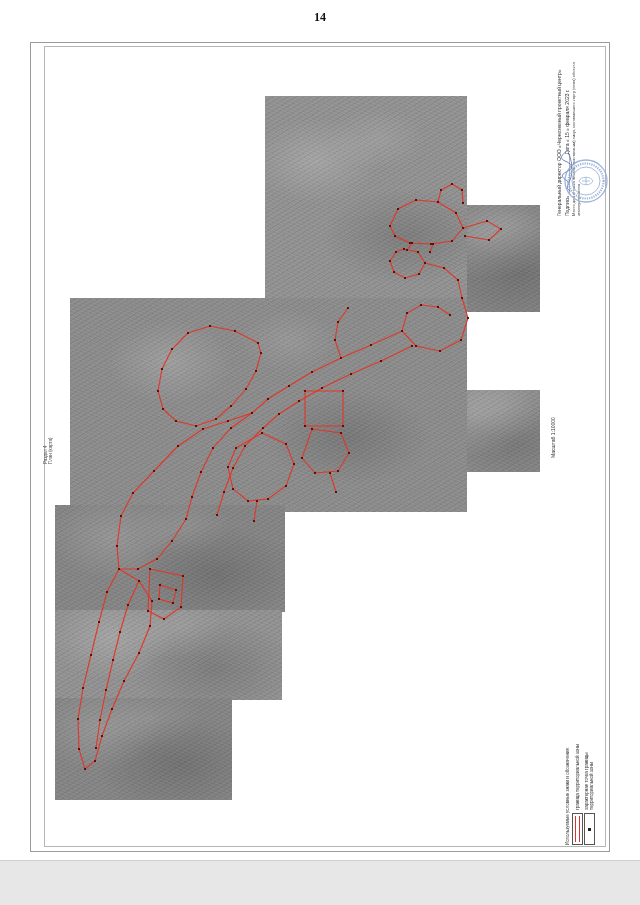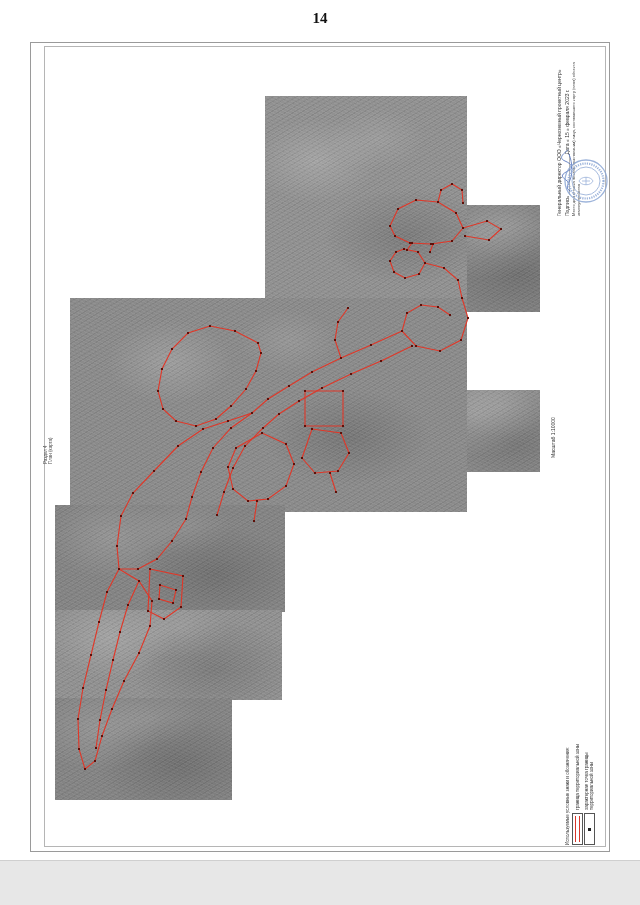--- a/index.html
+++ b/index.html
@@ -1,19 +1,19 @@
 <!DOCTYPE html>
 <html><head>
 <meta charset="utf-8">
 <style>
   html,body{margin:0;padding:0;background:#fff;}
   .screen{position:relative;width:640px;height:905px;background:#ffffff;overflow:hidden;
           font-family:"Liberation Sans",sans-serif;color:#222;}
   .page-number{position:absolute;left:0;right:0;top:10px;text-align:center;
-               font-family:"Liberation Serif",serif;font-weight:bold;font-size:15px;color:#111;}
+               font-family:"Liberation Serif",serif;font-weight:bold;font-size:12px;color:#111;}
   .frame-outer{position:absolute;left:30px;top:42px;width:578px;height:808px;
                border:1px solid #9a9a9a;}
   .frame-inner{position:absolute;left:44px;top:46px;width:560px;height:799px;
                border:1px solid #b5b5b5;}
   .bottom-gap{position:absolute;left:0;top:860px;width:640px;height:45px;
               background:#e7e7e7;border-top:1px solid #cfcfcf;}
   
   .ph{position:absolute;background:
       repeating-linear-gradient(23deg, rgba(255,255,255,.06) 0 1px, transparent 1px 3px),
       repeating-linear-gradient(-31deg, rgba(0,0,0,.07) 0 1px, transparent 1px 4px),

